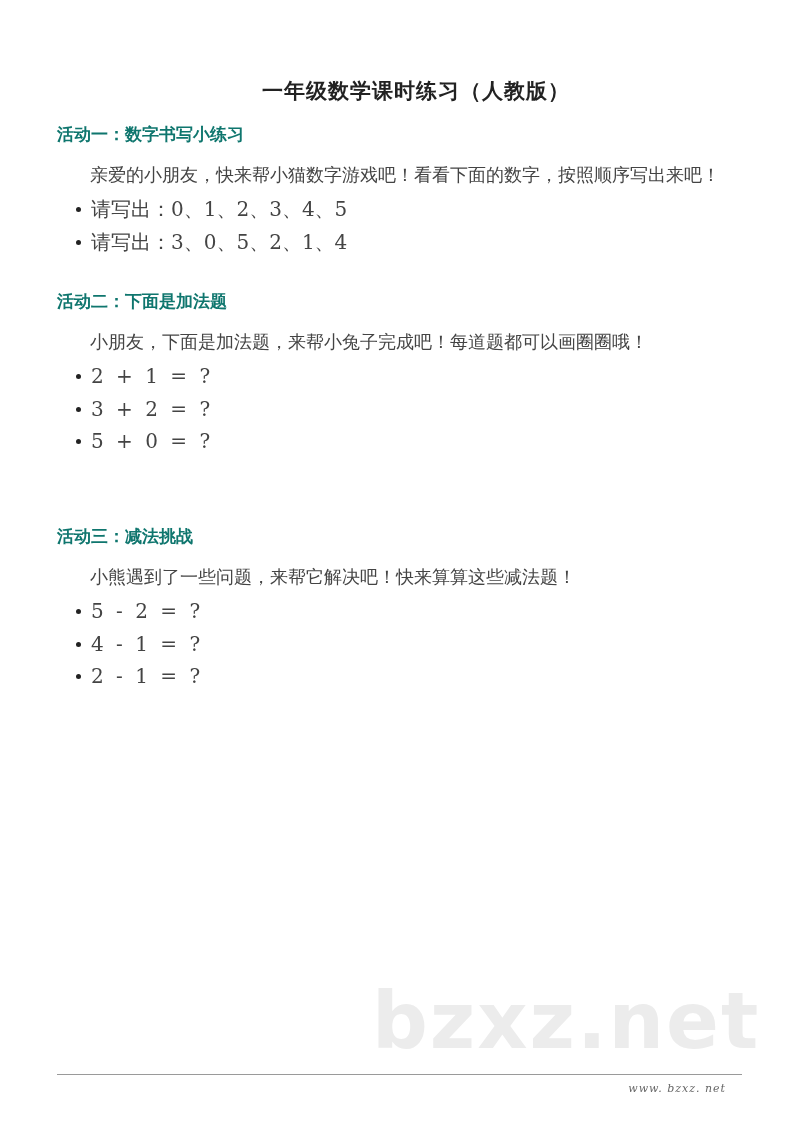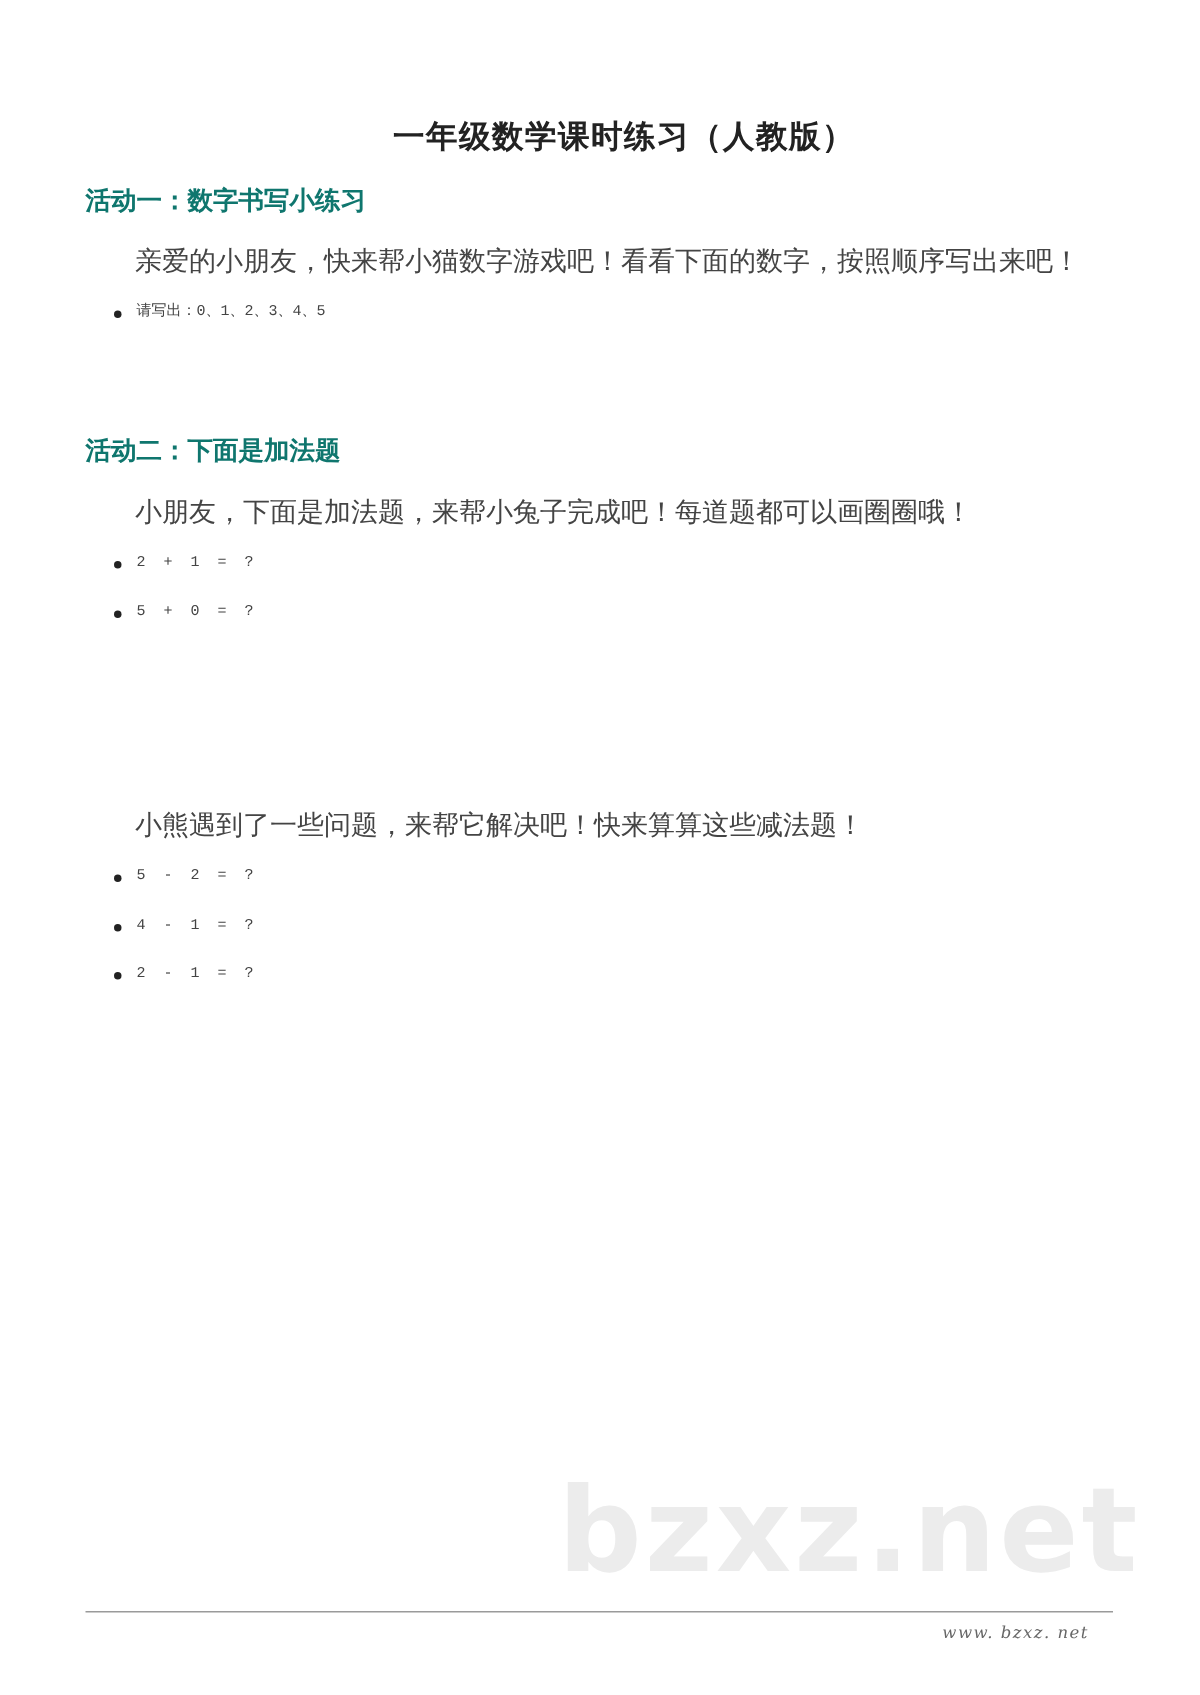--- a/index.html
+++ b/index.html
@@ -50,26 +50,25 @@
       margin-top: 18px;
     }
     .item-list {
       list-style: none;
       margin: 14px 0 0 0;
       padding: 0;
     }
     .item {
       position: relative;
       padding-left: 34px;
-      font-size: 10px;
+      font-size: 20px;
       line-height: 20px;
       color: #444444;
       height: 20px;
       margin-bottom: 12.5px;
-      font-family: Liberation Mono, monospace;
     }
     .bullet {
       position: absolute;
       left: 19px;
       top: 8px;
       width: 5px;
       height: 5px;
       border-radius: 50%;
       background: #222222;
     }
@@ -112,39 +111,48 @@
 <h1 class="page-title">一年级数学课时练习（人教版）</h1>
 
 <div class="section" style="top:121px;">
   <h2 class="section-heading">活动一：数字书写小练习</h2>
   <p class="section-intro">亲爱的小朋友，快来帮小猫数字游戏吧！看看下面的数字，按照顺序写出来吧！</p>
   <ul class="item-list">
     <li class="item">
       <span class="bullet"></span>
       <span>请写出：0、1、2、3、4、5</span>
     </li>
+    <li class="item">
+      <span class="bullet"></span>
+      <span>请写出：3、0、5、2、1、4</span>
+    </li>
   </ul>
 </div>
 
 <div class="section" style="top:288px;">
   <h2 class="section-heading">活动二：下面是加法题</h2>
   <p class="section-intro">小朋友，下面是加法题，来帮小兔子完成吧！每道题都可以画圈圈哦！</p>
   <ul class="item-list">
     <li class="item">
       <span class="bullet"></span>
       <span class="math">2 + 1 = ?</span>
     </li>
     <li class="item">
       <span class="bullet"></span>
+      <span class="math">3 + 2 = ?</span>
+    </li>
+    <li class="item">
+      <span class="bullet"></span>
       <span class="math">5 + 0 = ?</span>
     </li>
   </ul>
 </div>
 
 <div class="section" style="top:523px;">
+  <h2 class="section-heading">活动三：减法挑战</h2>
   <p class="section-intro">小熊遇到了一些问题，来帮它解决吧！快来算算这些减法题！</p>
   <ul class="item-list">
     <li class="item">
       <span class="bullet"></span>
       <span class="math">5 - 2 = ?</span>
     </li>
     <li class="item">
       <span class="bullet"></span>
       <span class="math">4 - 1 = ?</span>
     </li>

